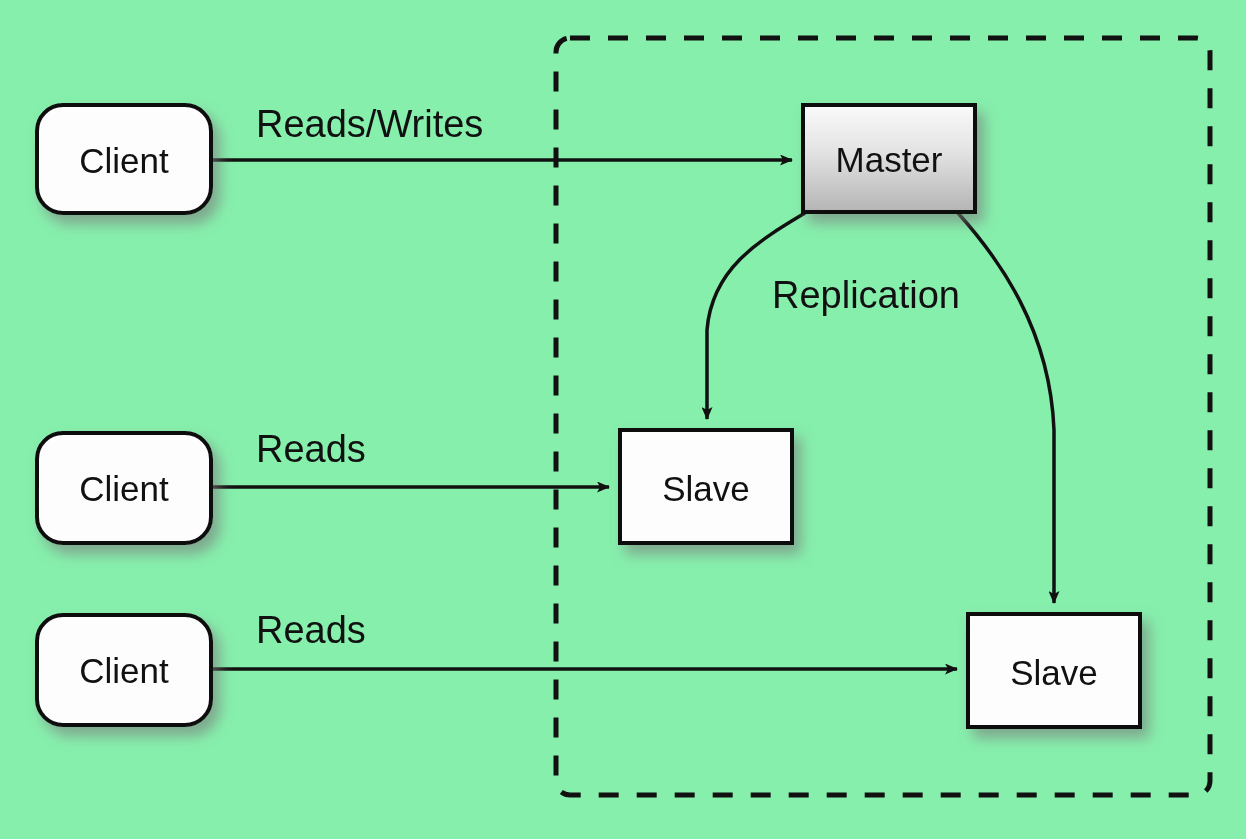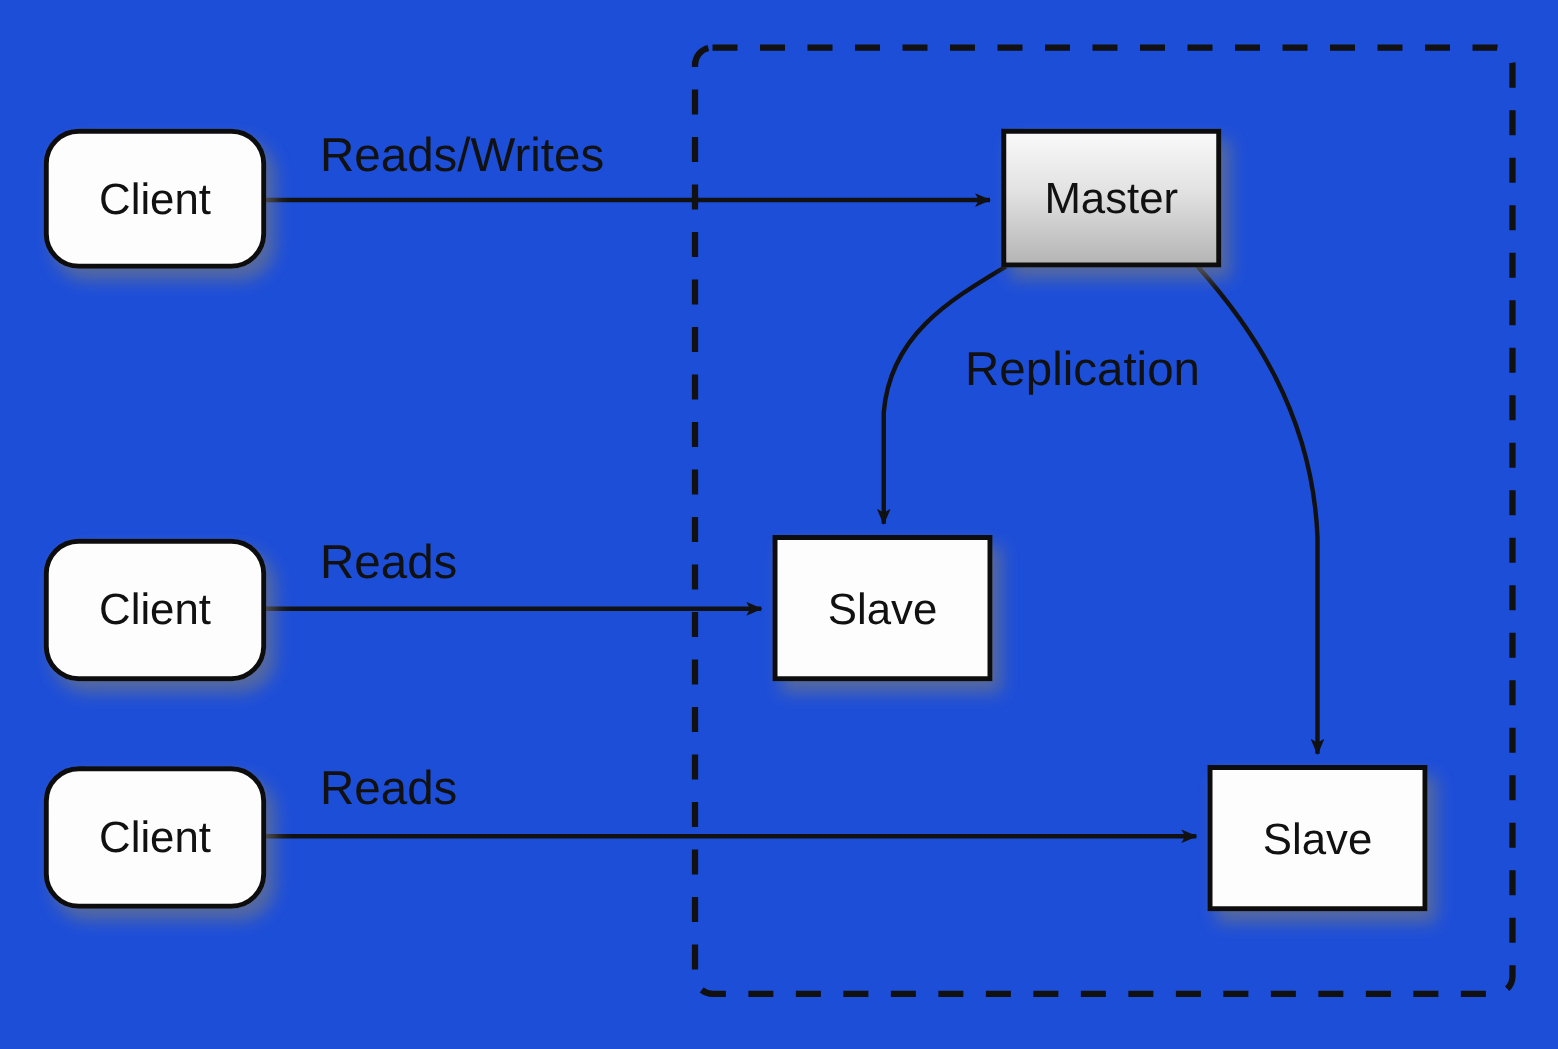--- a/index.html
+++ b/index.html
@@ -7,21 +7,21 @@
     padding: 0;
     background: #ffffff;
   }
   body {
     font-family: "Liberation Sans", sans-serif;
   }
   #canvas {
     position: relative;
     width: 1246px;
     height: 839px;
-    background: #1d4ed8;
+    background: #86efac;
     overflow: hidden;
   }
   #diagram-svg {
     position: absolute;
     left: 0;
     top: 0;
     width: 1246px;
     height: 839px;
   }
   .node-label {

